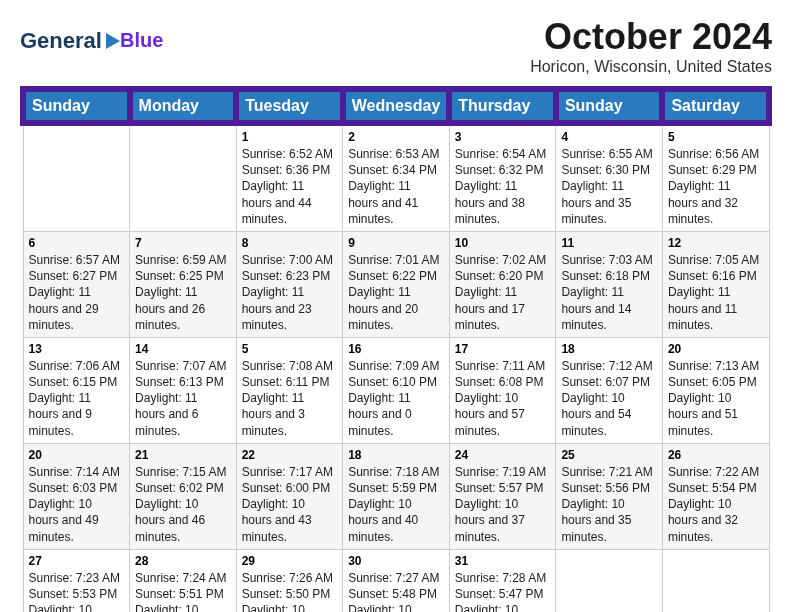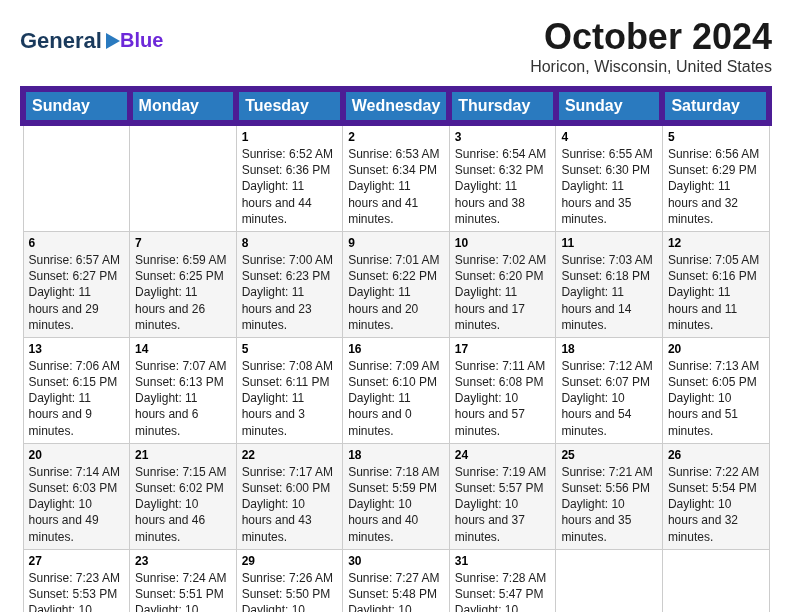--- a/index.html
+++ b/index.html
@@ -225,21 +225,21 @@
           <span class="day-number">26</span>
           <div class="cell-content">Sunrise: 7:22 AM<br>Sunset: 5:54 PM<br>Daylight: 10 hours and 32 minutes.</div>
         </td>
       </tr>
       <tr>
         <td>
           <span class="day-number">27</span>
           <div class="cell-content">Sunrise: 7:23 AM<br>Sunset: 5:53 PM<br>Daylight: 10 hours and 29 minutes.</div>
         </td>
         <td>
-          <span class="day-number">23</span>
+          <span class="day-number">28</span>
           <div class="cell-content">Sunrise: 7:24 AM<br>Sunset: 5:51 PM<br>Daylight: 10 hours and 26 minutes.</div>
         </td>
         <td>
           <span class="day-number">29</span>
           <div class="cell-content">Sunrise: 7:26 AM<br>Sunset: 5:50 PM<br>Daylight: 10 hours and 24 minutes.</div>
         </td>
         <td>
           <span class="day-number">30</span>
           <div class="cell-content">Sunrise: 7:27 AM<br>Sunset: 5:48 PM<br>Daylight: 10 hours and 21 minutes.</div>
         </td>

